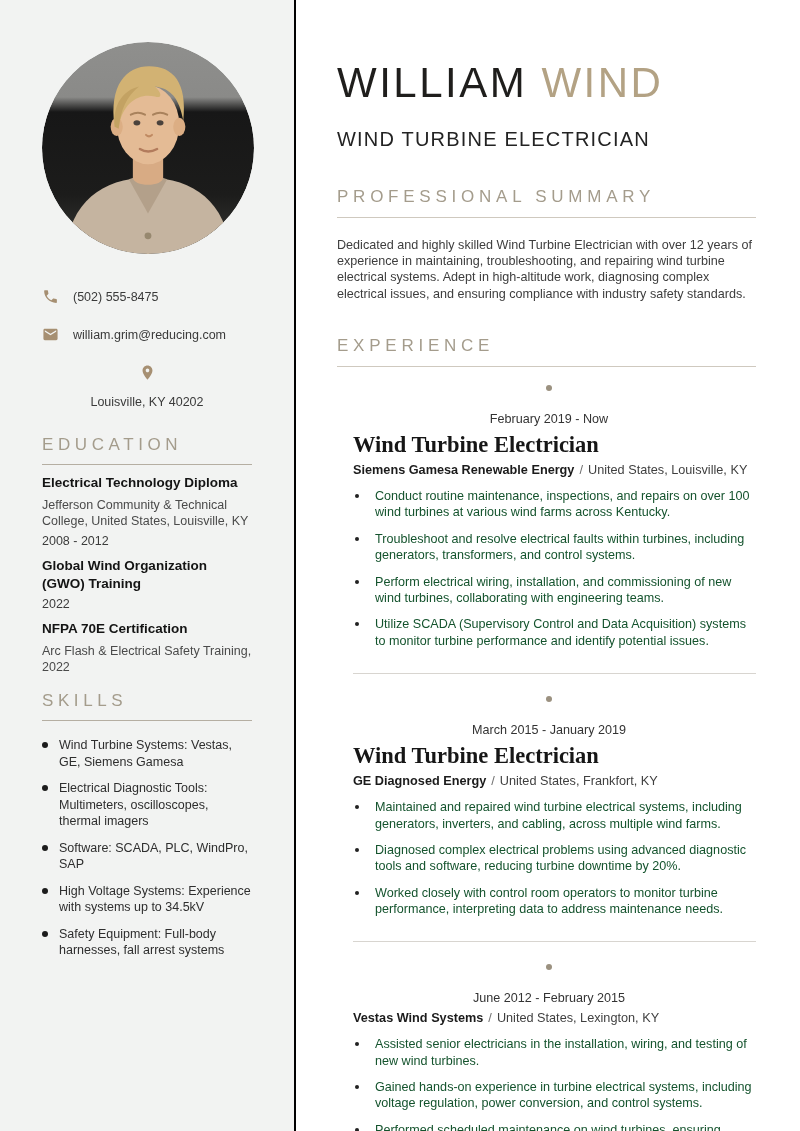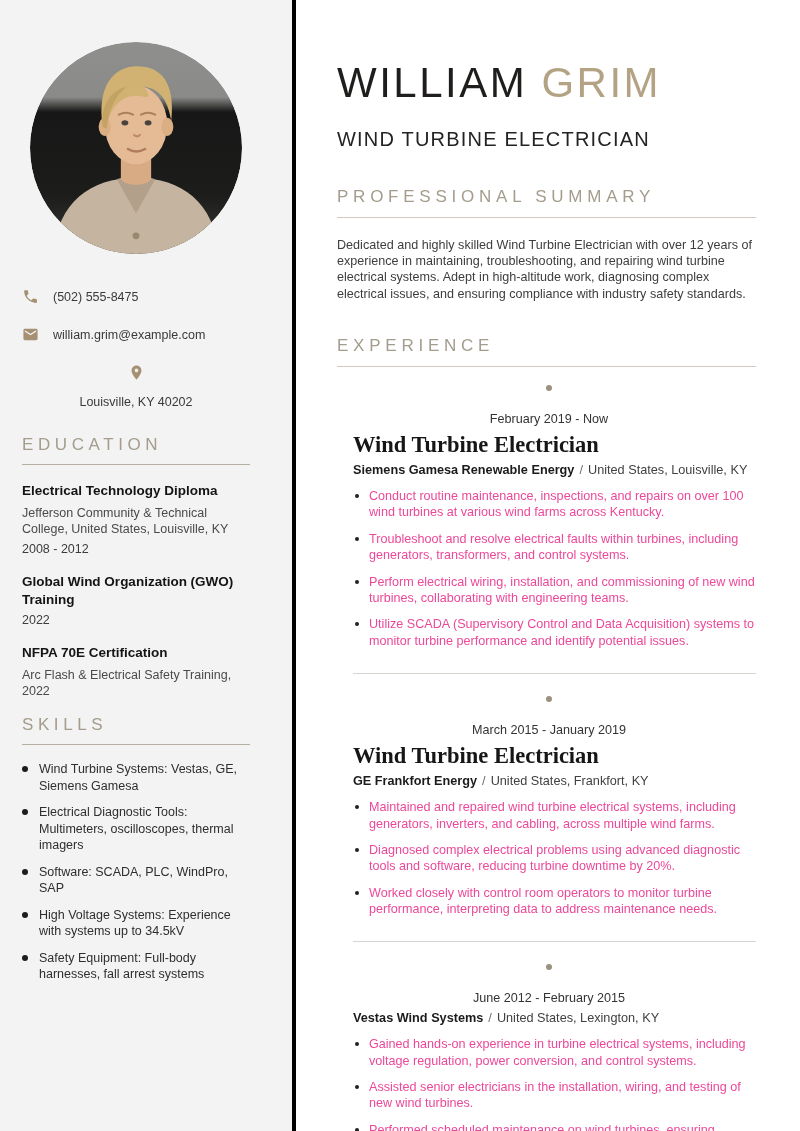--- a/index.html
+++ b/index.html
@@ -17,22 +17,22 @@
     background: #ffffff;
     overflow: hidden;
     display: flex;
   }
   
   .sidebar {
     width: 296px;
     min-width: 296px;
     height: 1131px;
     background: #f2f3f2;
-    border-right: 4px solid #000000;
-    padding: 0 42px 30px 22px;
+    border-right: 2px solid #000000;
+    padding: 0 42px 30px 42px;
   }
   .photo-wrap {
     width: 212px;
     height: 212px;
     margin: 42px auto 0 auto;
     border-radius: 50%;
     overflow: hidden;
   }
   .photo-wrap svg { display: block; width: 100%; height: 100%; }
 
@@ -52,21 +52,21 @@
     margin-top: 26px;
     font-size: 17px;
     font-weight: 400;
     letter-spacing: 0.27em;
     color: #a49c8c;
     padding-bottom: 9px;
     border-bottom: 1px solid #b5aea2;
   }
   .side-heading.skills-heading { margin-top: 16px; }
 
-  .edu-item { margin-top: 17px; }
+  .edu-item { margin-top: 9px; }
   .edu-title {
     font-size: 13.5px;
     font-weight: 700;
     color: #141414;
     line-height: 1.3;
   }
   .edu-sub {
     margin-top: 5px;
     font-size: 12.5px;
     line-height: 1.3;
@@ -146,25 +146,25 @@
     font-weight: 700;
     color: #161616;
     line-height: 1.12;
   }
   .company-line { margin-top: 6px; font-size: 12.7px; color: #3f3f3f; }
   .company-name { font-weight: 700; color: #1b1b1b; }
   .company-sep { color: #6f6f6f; padding: 0 5px; }
   .bullet-list { list-style: none; margin-top: 11px; }
   .bullet-item {
     display: flex;
-    gap: 10px;
+    gap: 16px;
     margin-bottom: 10px;
     font-size: 12.6px;
     line-height: 1.3;
-    color: #ec4899;
+    color: #14532d;
   }
   .bullet-dot {
     width: 4px; height: 4px;
     border-radius: 50%;
     background: #222222;
     margin-top: 6px;
     margin-left: 2px;
     flex: 0 0 auto;
   }
   .entry-divider {
@@ -230,21 +230,21 @@
             </svg>
         </span>
         <span class="contact-text">(502) 555-8475</span>
       </div>
       <div class="contact-row">
         <span class="cicon">
           <svg viewBox="0 0 24 24">
               <path d="M20 4H4c-1.1 0-2 .9-2 2v12c0 1.1.9 2 2 2h16c1.1 0 2-.9 2-2V6c0-1.1-.9-2-2-2zm0 4l-8 5-8-5V6l8 5 8-5v2z"></path>
             </svg>
         </span>
-        <span class="contact-text">william.grim@example.com</span>
+        <span class="contact-text">william.grim@reducing.com</span>
       </div>
       <div class="contact-row">
         <span class="cicon">
           <svg viewBox="0 0 24 24">
               <path d="M12 2C8.13 2 5 5.13 5 9c0 5.25 7 13 7 13s7-7.75 7-13c0-3.87-3.13-7-7-7zm0 9.5c-1.38 0-2.5-1.12-2.5-2.5s1.12-2.5 2.5-2.5 2.5 1.12 2.5 2.5-1.12 2.5-2.5 2.5z"></path>
             </svg>
         </span>
         <span class="contact-text">Louisville, KY 40202</span>
       </div>
     </div>
@@ -289,21 +289,21 @@
       <li class="skill-item">
         <span class="skill-dot"></span>
         <span>Safety Equipment: Full-body harnesses, fall arrest systems</span>
       </li>
     </ul>
 
   </aside>
 
   <main class="main">
 
-    <h1 class="name"><span>WILLIAM</span> <span class="accent">GRIM</span></h1>
+    <h1 class="name"><span>WILLIAM</span> <span class="accent">WIND</span></h1>
 
     <div class="job-title">WIND TURBINE ELECTRICIAN</div>
 
     <h2 class="section-heading">PROFESSIONAL SUMMARY</h2>
     <p class="summary-text">Dedicated and highly skilled Wind Turbine Electrician with over 12 years of experience in maintaining, troubleshooting, and repairing wind turbine electrical systems. Adept in high-altitude work, diagnosing complex electrical issues, and ensuring compliance with industry safety standards.</p>
 
     <h2 class="section-heading experience-heading">EXPERIENCE</h2>
 
     <section class="entry">
       <div class="date-row">
@@ -336,21 +336,21 @@
 
     <hr class="entry-divider">
 
     <section class="entry">
       <div class="date-row">
         <span class="date-dot"></span>
         <span class="date-text">March 2015 - January 2019</span>
       </div>
       <h3 class="entry-title">Wind Turbine Electrician</h3>
       <div class="company-line">
-        <span class="company-name">GE Frankfort Energy</span><span class="company-sep">/</span><span class="company-loc">United States, Frankfort, KY</span>
+        <span class="company-name">GE Diagnosed Energy</span><span class="company-sep">/</span><span class="company-loc">United States, Frankfort, KY</span>
       </div>
       <ul class="bullet-list">
         <li class="bullet-item">
             <span class="bullet-dot"></span>
             <span>Maintained and repaired wind turbine electrical systems, including generators, inverters, and cabling, across multiple wind farms.</span>
           </li>
         <li class="bullet-item">
             <span class="bullet-dot"></span>
             <span>Diagnosed complex electrical problems using advanced diagnostic tools and software, reducing turbine downtime by 20%.</span>
           </li>
@@ -367,25 +367,25 @@
       <div class="date-row">
         <span class="date-dot"></span>
         <span class="date-text">June 2012 - February 2015</span>
       </div>
       <div class="company-line">
         <span class="company-name">Vestas Wind Systems</span><span class="company-sep">/</span><span class="company-loc">United States, Lexington, KY</span>
       </div>
       <ul class="bullet-list">
         <li class="bullet-item">
             <span class="bullet-dot"></span>
+            <span>Assisted senior electricians in the installation, wiring, and testing of new wind turbines.</span>
+          </li>
+        <li class="bullet-item">
+            <span class="bullet-dot"></span>
             <span>Gained hands-on experience in turbine electrical systems, including voltage regulation, power conversion, and control systems.</span>
-          </li>
-        <li class="bullet-item">
-            <span class="bullet-dot"></span>
-            <span>Assisted senior electricians in the installation, wiring, and testing of new wind turbines.</span>
           </li>
         <li class="bullet-item">
             <span class="bullet-dot"></span>
             <span>Performed scheduled maintenance on wind turbines, ensuring compliance with company maintenance schedules.</span>
           </li>
       </ul>
     </section>
 
   </main>
 </div>

